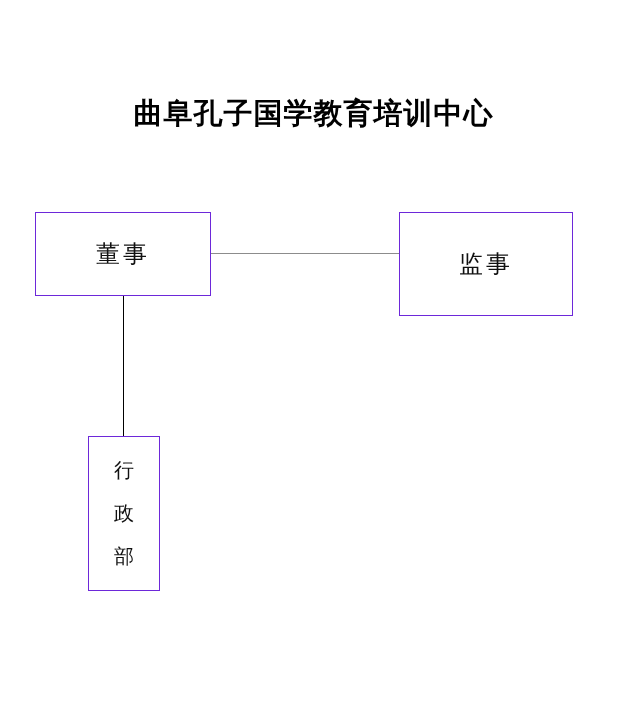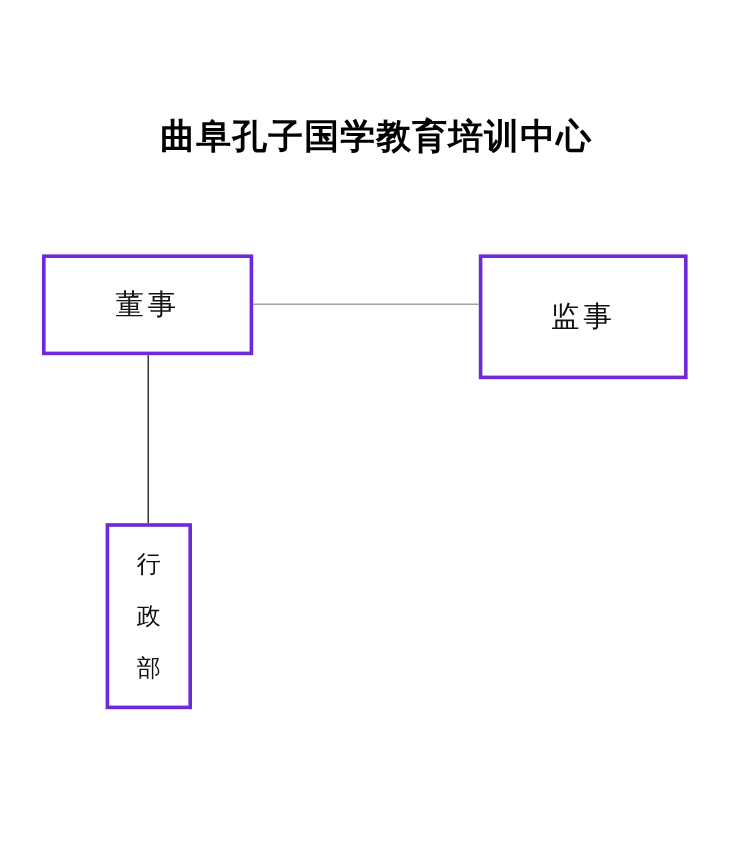--- a/index.html
+++ b/index.html
@@ -37,21 +37,21 @@
     line-height: 38px;
     letter-spacing: 1px;
     color: #000000;
     white-space: nowrap;
   }
 
   
   .node-box {
     position: absolute;
     box-sizing: border-box;
-    border: 3px solid #6d28d9;
+    border: 1px solid #6d28d9;
     background: #ffffff;
     display: flex;
     align-items: center;
     justify-content: center;
     z-index: 3;
   }
 
   .node-label {
     font-family: "DejaVu Serif", "Liberation Serif", serif;
     font-weight: normal;

